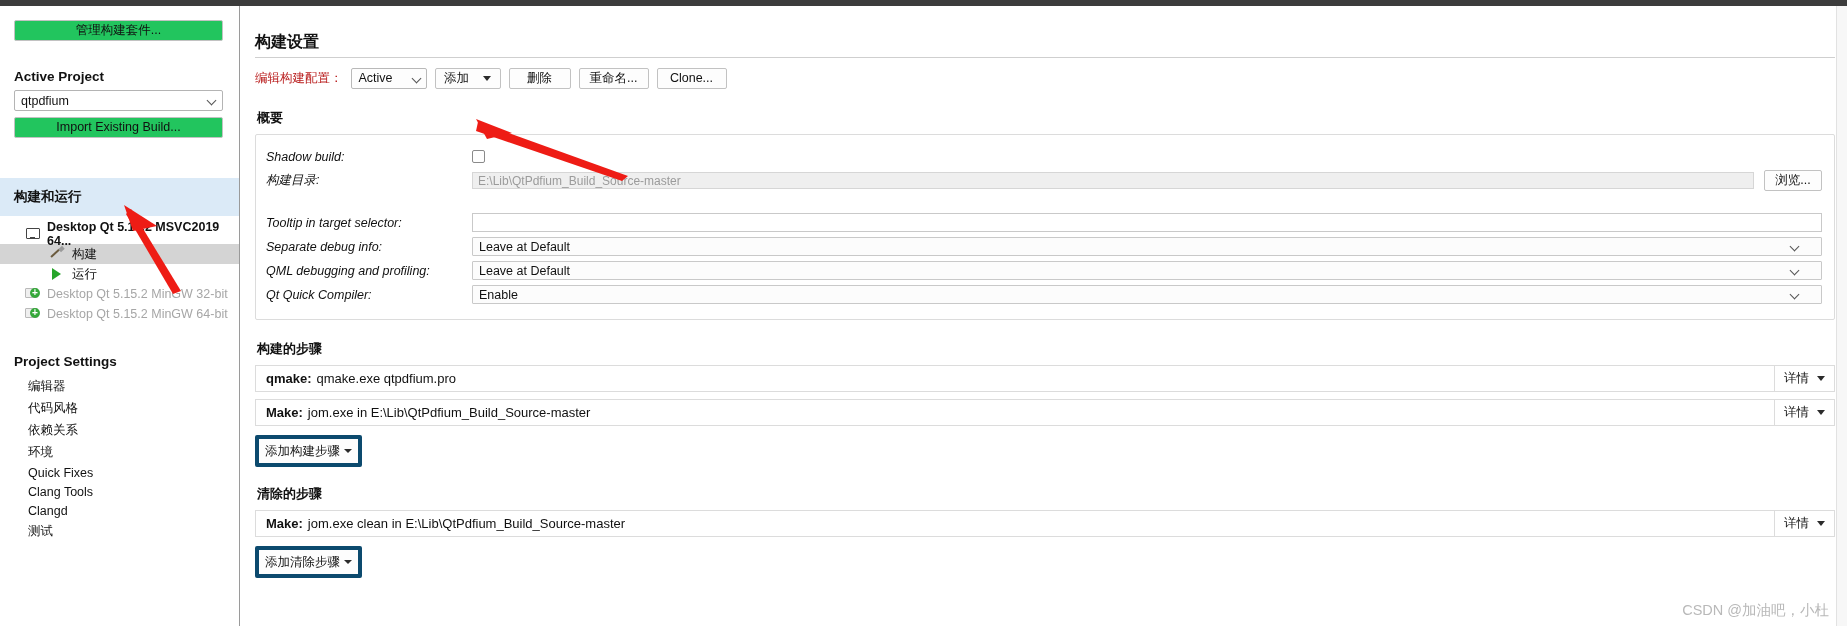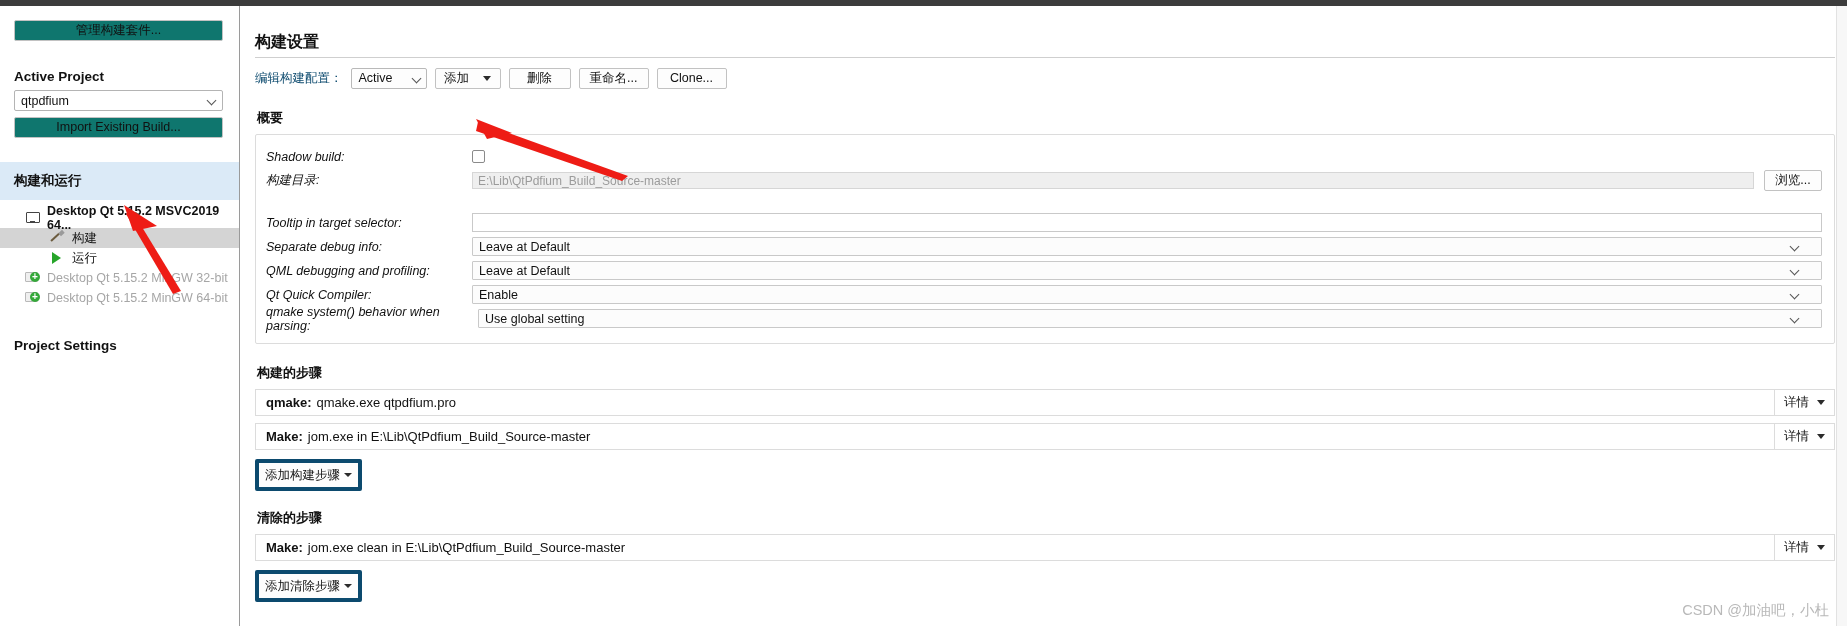--- a/index.html
+++ b/index.html
@@ -27,27 +27,27 @@
   .sidebar {
     position: absolute;
     top: 6px; left: 0;
     width: 240px; height: 620px;
     background: #ffffff;
     border-right: 1px solid #9a9a9a;
     padding: 0;
   }
   .btn-wide {
     display: block;
-    margin: 14px 16px 0 14px;
+    margin: 14px 16px 16px 14px;
     height: 21px;
     line-height: 19px;
     text-align: center;
     font-size: 12.5px;
     color: #111;
-    background: #0f766e;
+    background: #22c55e;
     border: 1px solid #c2c2c2;
     border-radius: 2px;
     cursor: pointer;
     white-space: nowrap;
     overflow: hidden;
   }
 
   .sb-heading {
     font-size: 13.5px;
     font-weight: bold;
@@ -206,21 +206,21 @@
 
   .cfgbar {
     display: flex;
     align-items: center;
     gap: 8px;
     margin: 0 0 0 4px;
     height: 22px;
   }
   .cfgbar .lbl {
     font-size: 12.5px;
-    color: #0c4a6e;
+    color: #b91c1c;
   }
   .combo-sm {
     display: flex;
     align-items: center;
     width: 76px; height: 21px;
     background: #fdfdfd;
     border: 1px solid #b9b9b9;
     border-radius: 2px;
     padding: 0 3px 0 7px;
     font-size: 12.5px;
@@ -458,20 +458,30 @@
       <span>Desktop Qt 5.15.2 MinGW 32-bit</span>
     </div>
 
     <div class="kit-row dim">
       <span class="kit-icon ic-monitor-add"></span>
       <span>Desktop Qt 5.15.2 MinGW 64-bit</span>
     </div>
 
     <div class="sb-heading spaced">Project Settings</div>
 
+    <div>
+      <div class="ps-item">编辑器</div>
+      <div class="ps-item">代码风格</div>
+      <div class="ps-item">依赖关系</div>
+      <div class="ps-item">环境</div>
+      <div class="ps-item">Quick Fixes</div>
+      <div class="ps-item">Clang Tools</div>
+      <div class="ps-item">Clangd</div>
+      <div class="ps-item">测试</div>
+    </div>
   </div>
 
   <div class="main">
 
     <div class="page-title">构建设置</div>
     <div class="title-rule"></div>
 
     <div class="cfgbar">
       <span class="lbl">编辑构建配置：</span>
 
@@ -529,27 +539,20 @@
       </div>
 
       <div class="form-row">
         <span class="flabel">Qt Quick Compiler:</span>
         <span class="combo-full">
           <span class="cv">Enable</span>
           <span class="chev"></span>
         </span>
       </div>
 
-      <div class="form-row">
-        <span class="flabel" style="width:212px;flex:0 0 212px;">qmake system() behavior when parsing:</span>
-        <span class="combo-full">
-          <span class="cv">Use global setting</span>
-          <span class="chev"></span>
-        </span>
-      </div>
     </div>
 
     <div class="section-head">构建的步骤</div>
 
     <div class="step-row">
       <span class="step-text">
         <b>qmake:</b>
         <span>qmake.exe qtpdfium.pro</span>
       </span>
       <span class="detail-btn">

